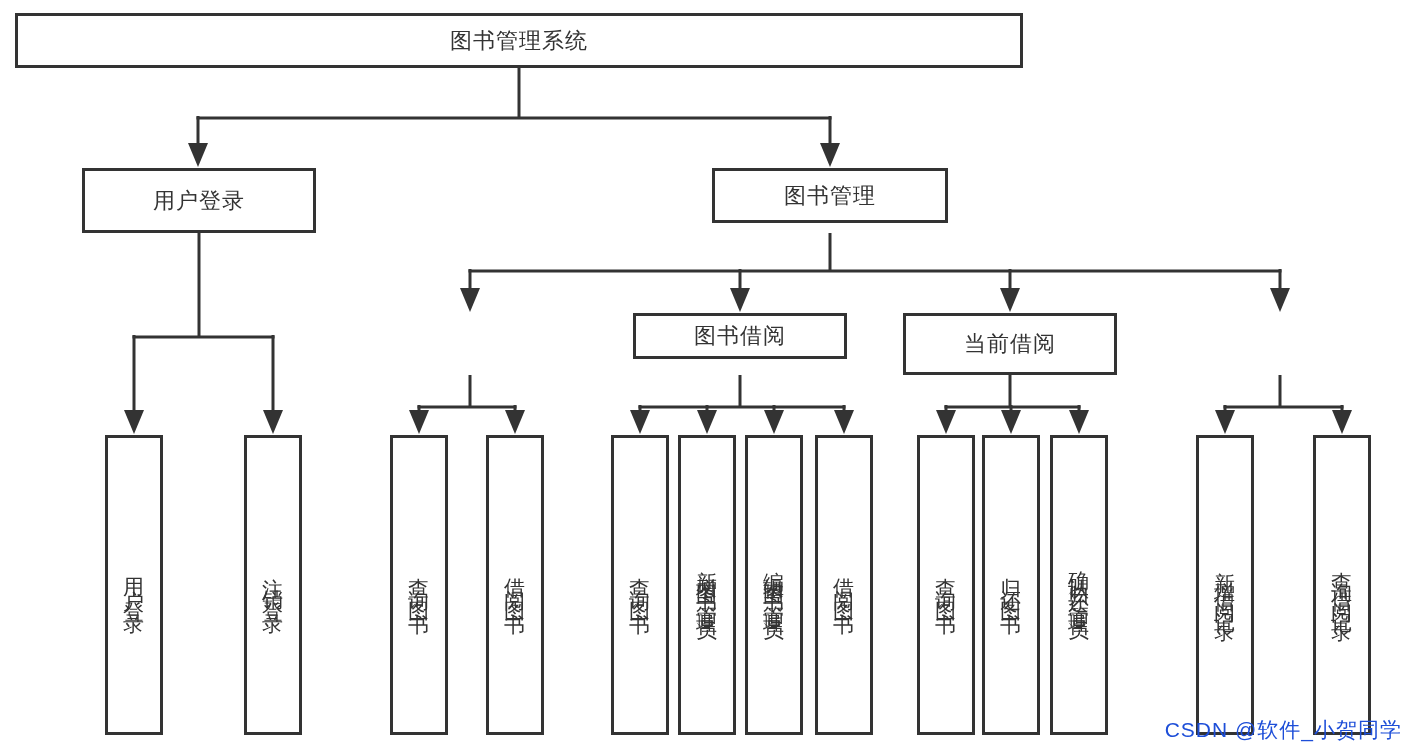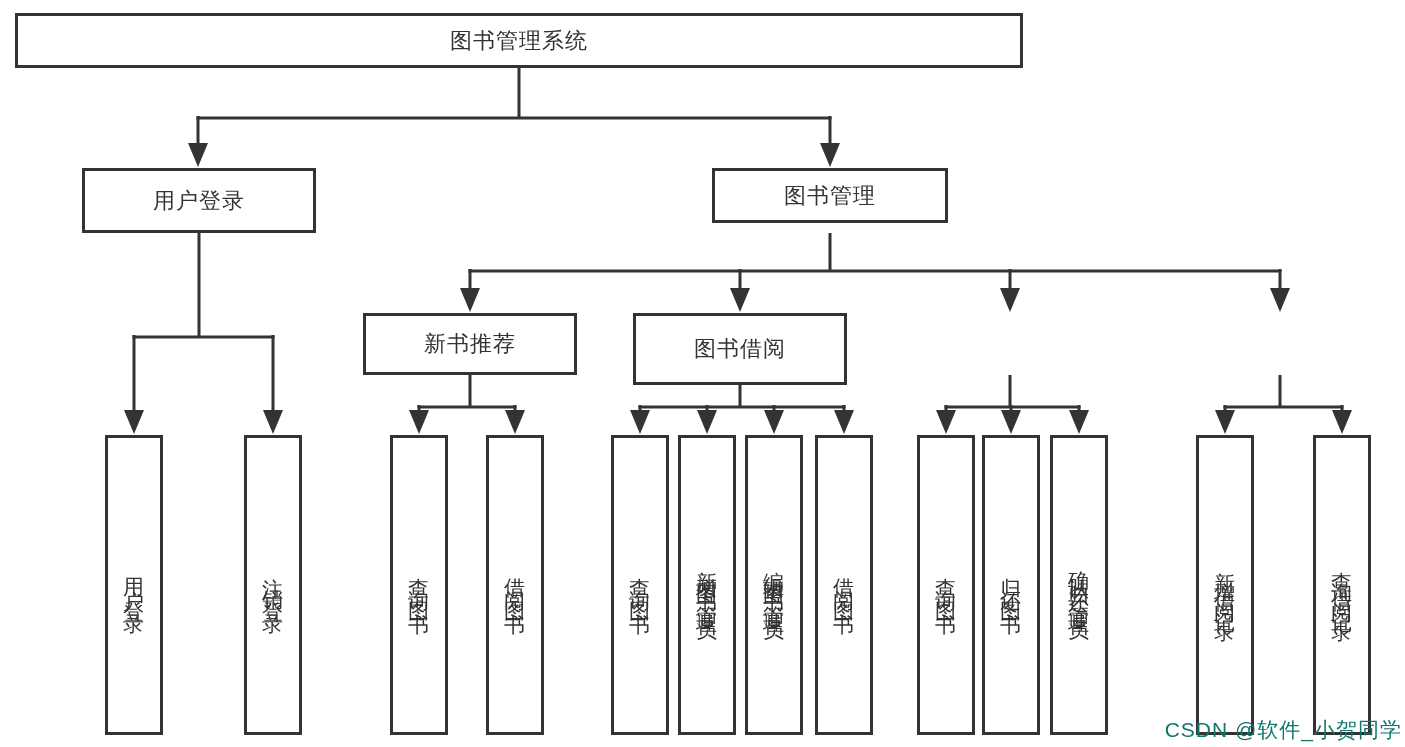--- a/index.html
+++ b/index.html
@@ -40,21 +40,21 @@
     line-height: 1;
   }
   .sp4 span { letter-spacing: 12px; }
   .sp6 span { letter-spacing: 10px; }
   .sp9 span { letter-spacing: 7px; }
   .watermark {
     position: absolute;
     right: 3px;
     bottom: 3px;
     font-size: 21px;
-    color: #0f766e;
+    color: #1d4ed8;
     letter-spacing: 1px;
     white-space: nowrap;
     z-index: 5;
     text-align: right;
   }
 </style>
 </head>
 <body>
 
 <div class="stage">
@@ -132,25 +132,25 @@
     <span>图书管理系统</span>
   </div>
 
   <div class="box hbox" style="left:82px;top:168px;width:234px;height:65px">
     <span>用户登录</span>
   </div>
   <div class="box hbox" style="left:712px;top:168px;width:236px;height:55px">
     <span>图书管理</span>
   </div>
 
-  <div class="box hbox" style="left:363px;top:313px;width:214px;height:62px">
-    <span>新书推荐</span>
+  <div class="box hbox" style="left:633px;top:313px;width:214px;height:46px">
+    <span>图书借阅</span>
   </div>
-  <div class="box hbox" style="left:633px;top:313px;width:214px;height:72px">
-    <span>图书借阅</span>
+  <div class="box hbox" style="left:903px;top:313px;width:214px;height:62px">
+    <span>当前借阅</span>
   </div>
 
   <div class="box vbox sp4" style="left:105px;top:435px;width:58px;height:300px">
     <span>用户登录</span>
   </div>
   <div class="box vbox sp4" style="left:244px;top:435px;width:58px;height:300px">
     <span>注销登录</span>
   </div>
 
   <div class="box vbox sp4" style="left:390px;top:435px;width:58px;height:300px">

